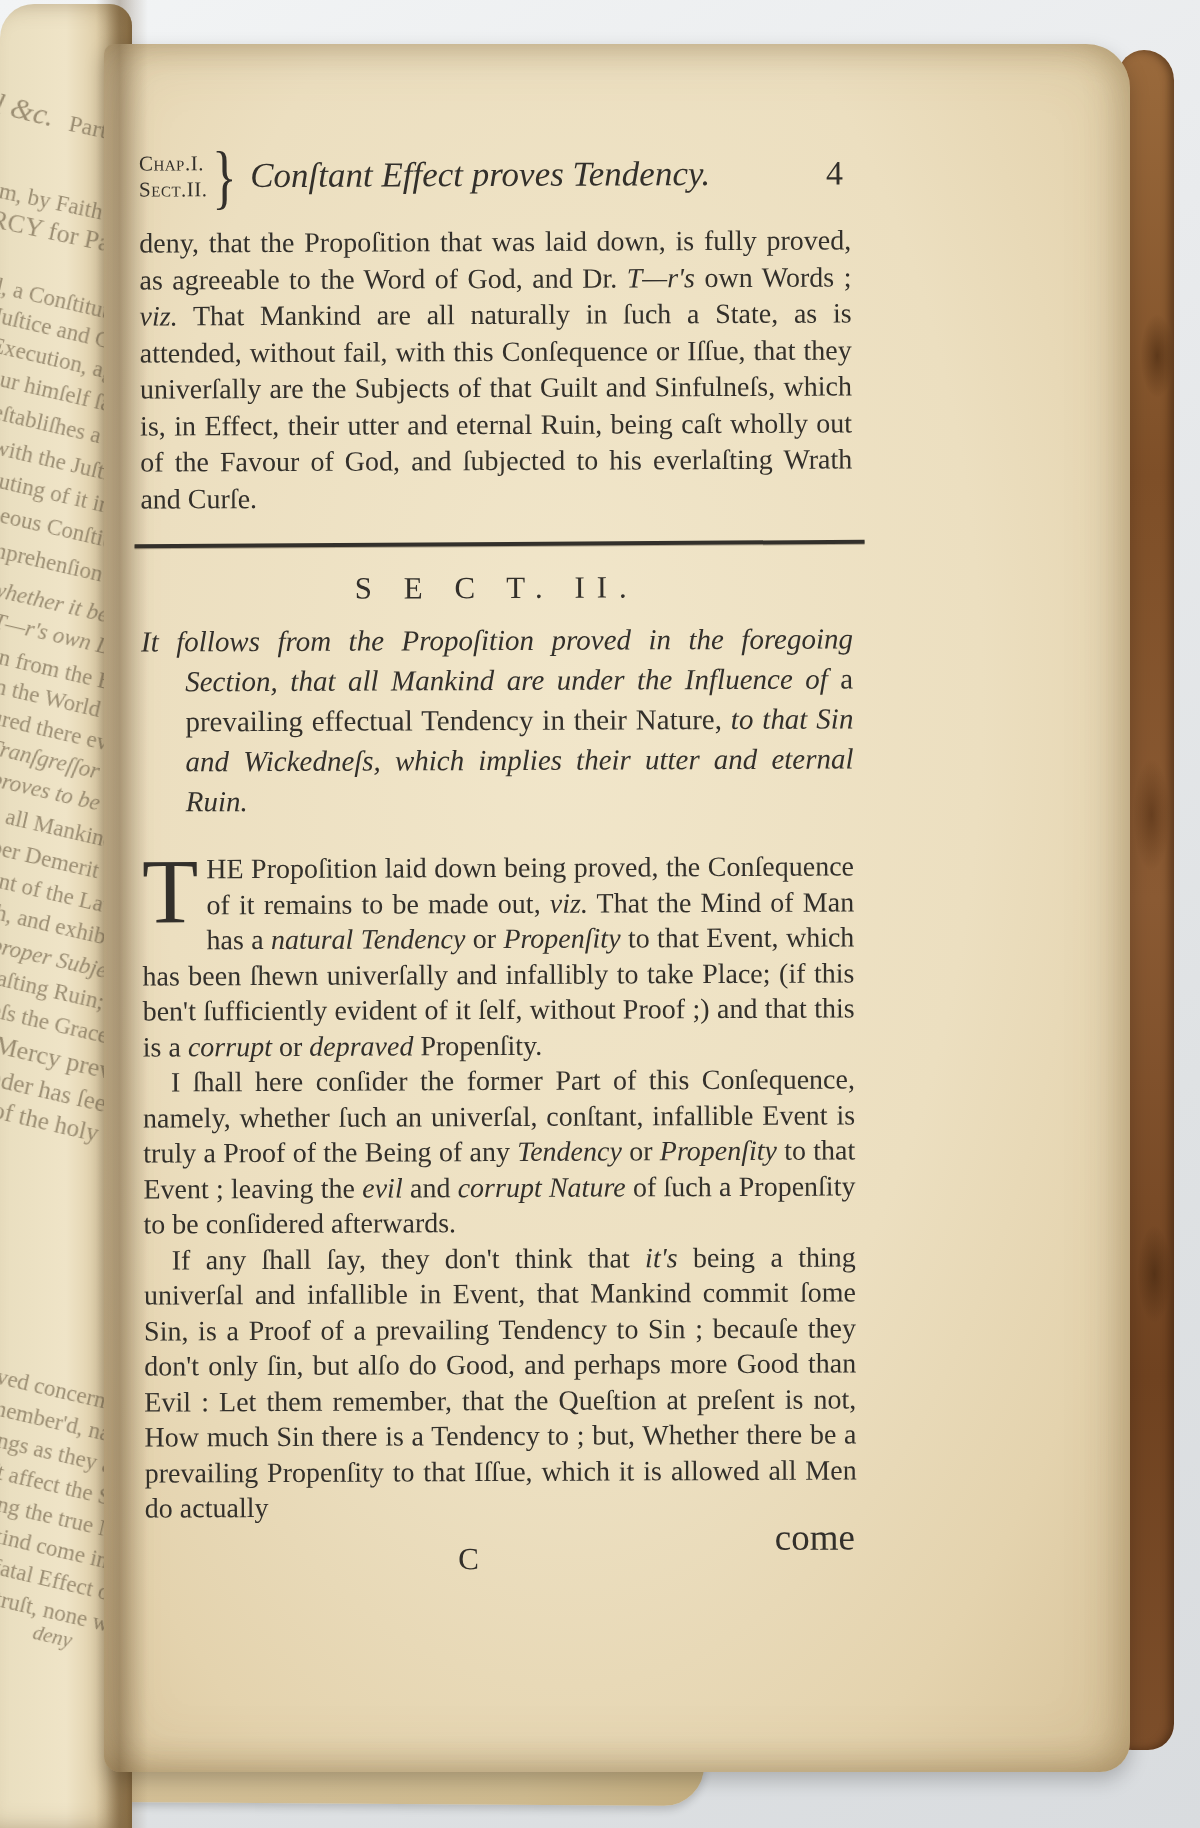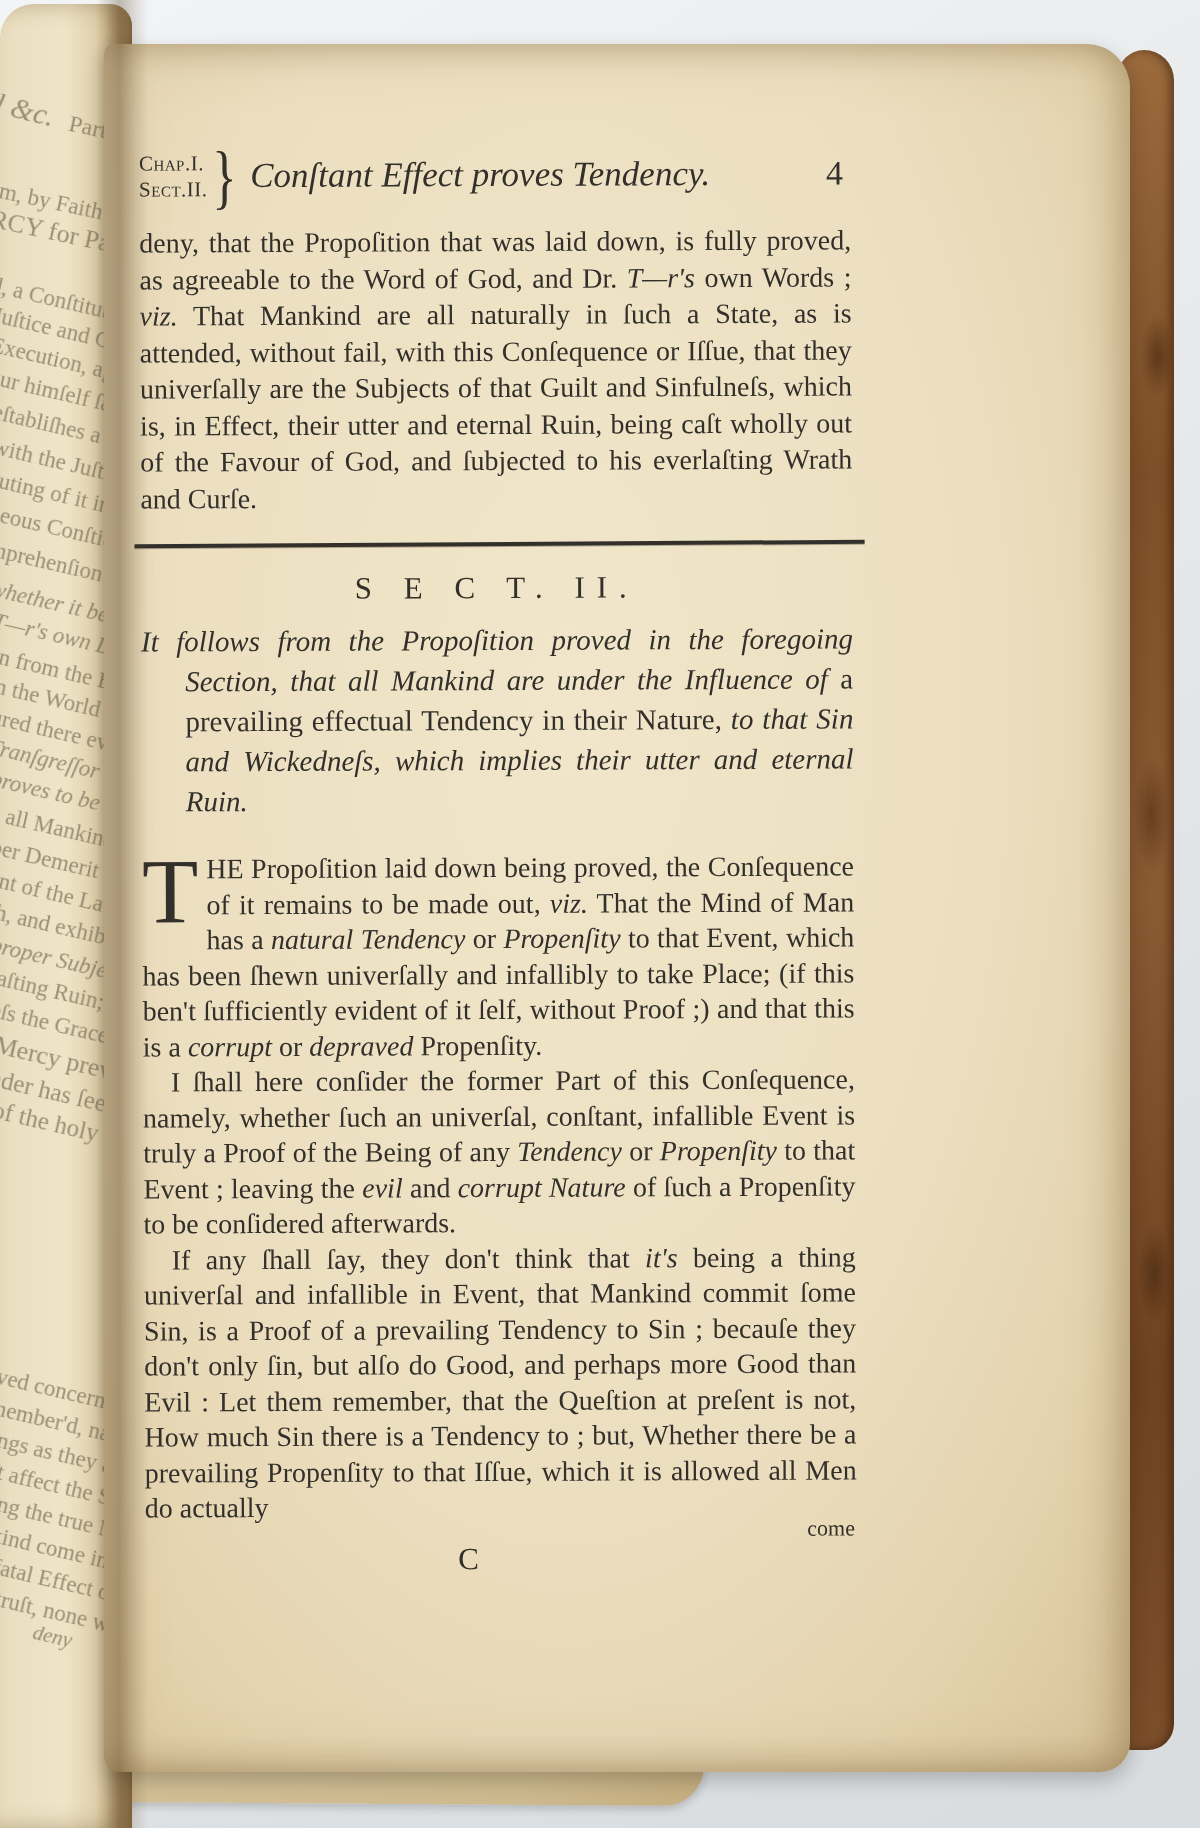--- a/index.html
+++ b/index.html
@@ -63,21 +63,21 @@
   .summary{margin-top:14px;font-size:29px;line-height:40px;font-style:italic;
     padding-left:44px;text-indent:-44px;}
   .summary span{font-style:normal;}
   .body-p{font-size:28px;line-height:35.5px;}
   .p2{margin-top:30px;}
   .p3,.p4{text-indent:28px;}
   .dropcap{float:left;font-size:92px;line-height:72px;padding:4px 8px 0 0;
     font-weight:400;}
   .sig-row{position:relative;height:74px;}
   .signature{position:absolute;left:44%;top:16px;font-size:31px;}
-  .catchword{position:absolute;right:2px;top:-8px;font-size:22px;}
+  .catchword{position:absolute;right:2px;top:-8px;font-size:37px;}
 
   i{font-style:italic;}
 </style>
 </head>
 <body>
 
 <div class="scene">
   <div class="leather"></div>
   <div class="under-page"></div>
 

